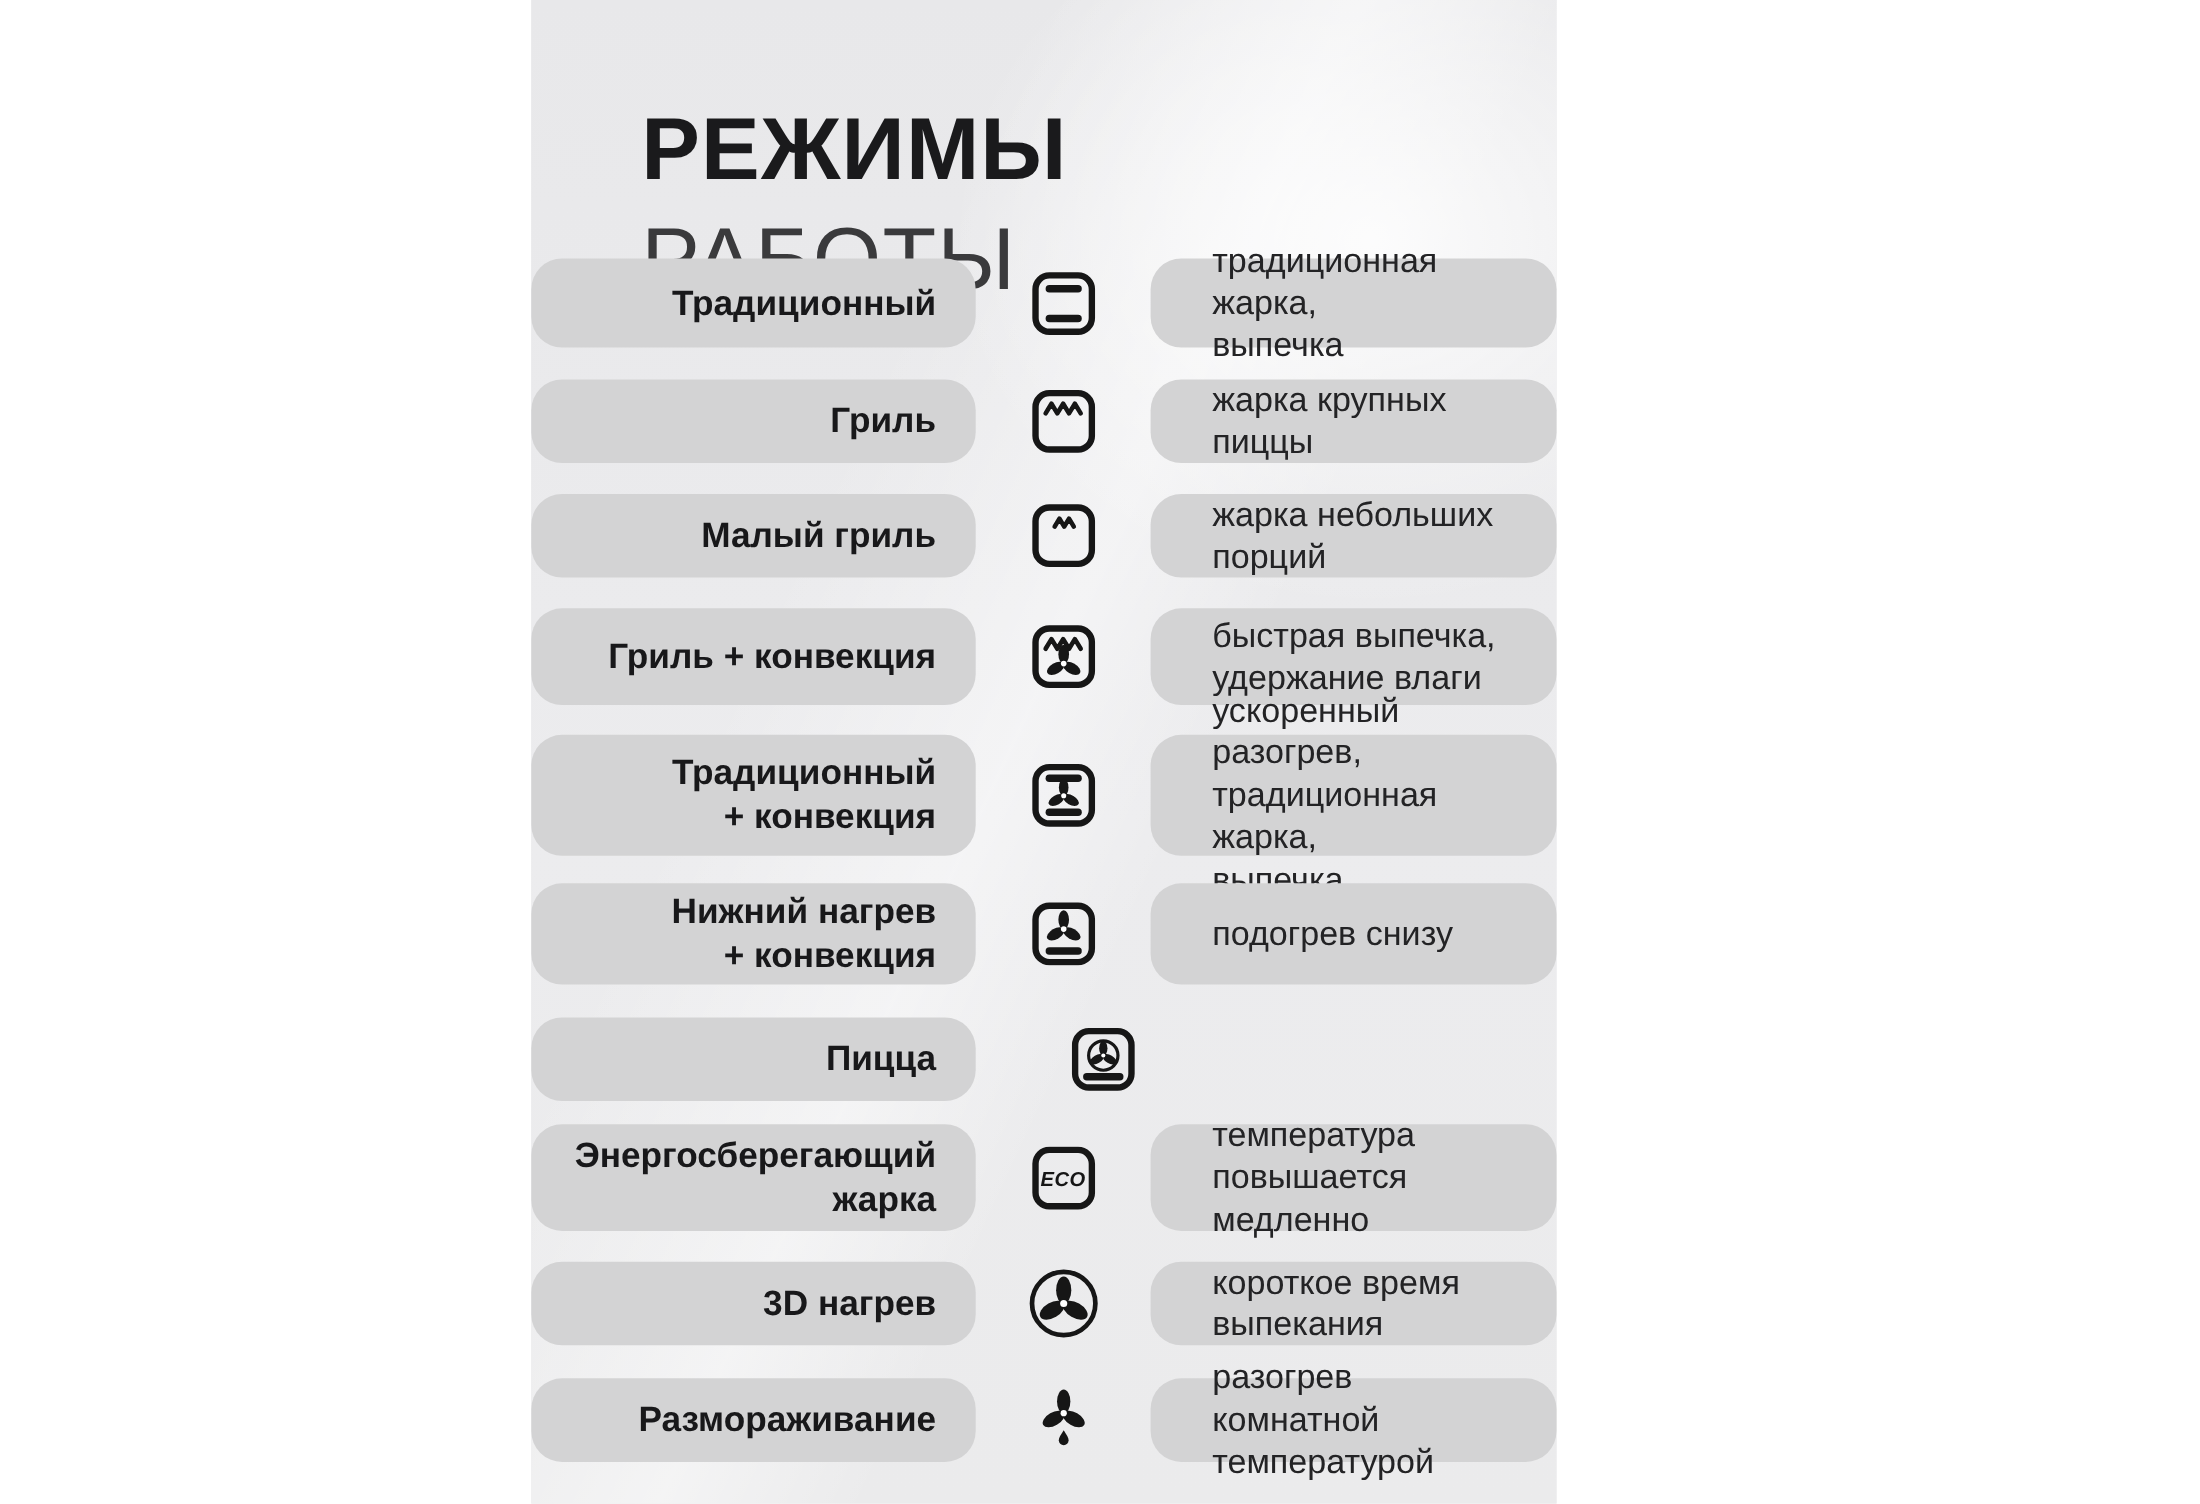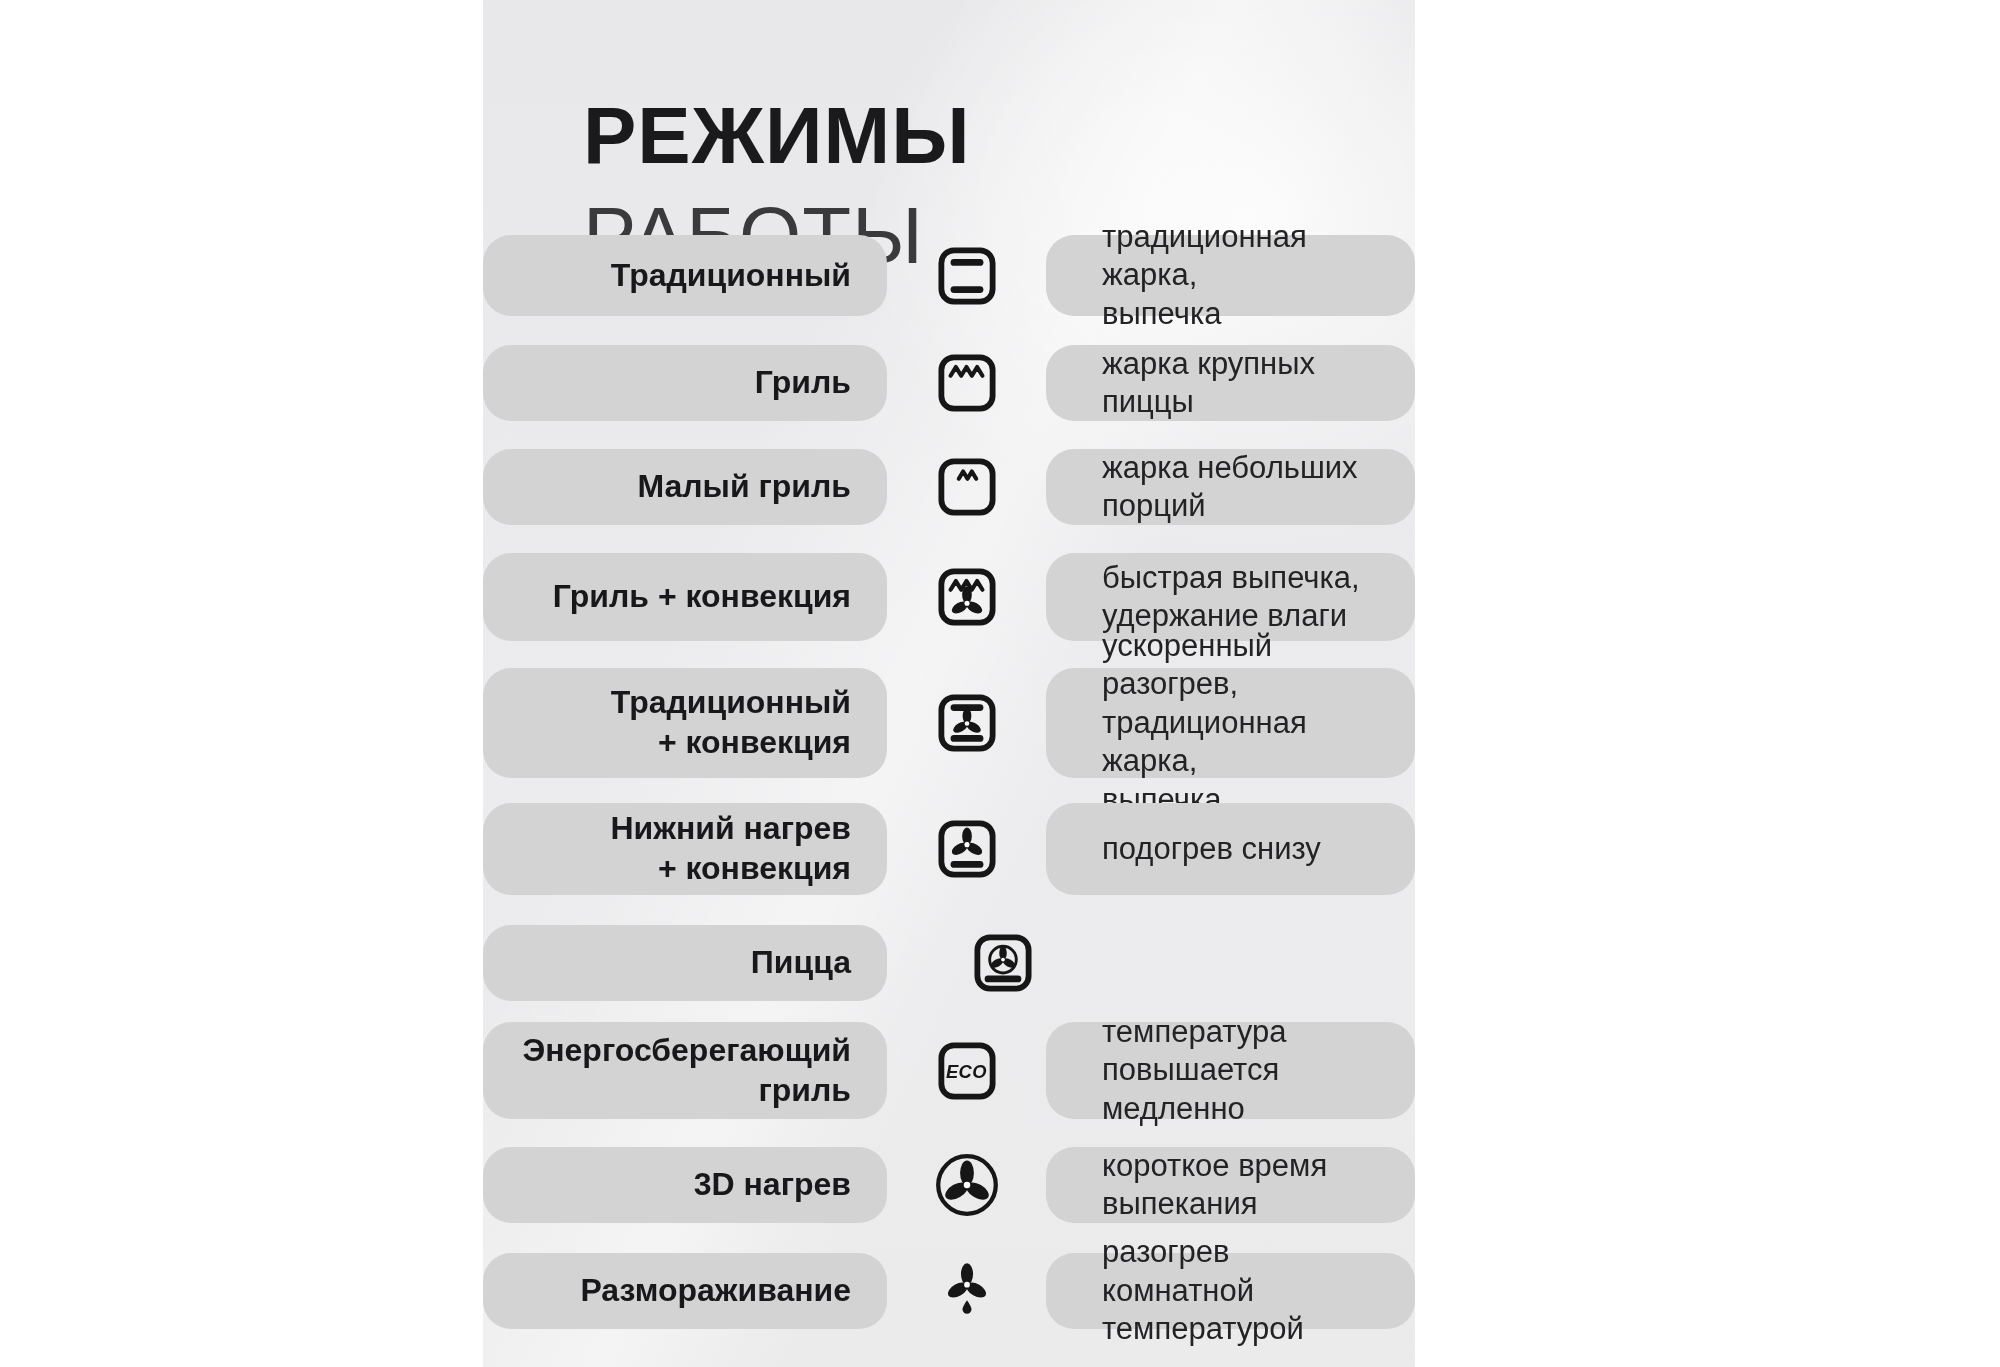--- a/index.html
+++ b/index.html
@@ -225,21 +225,21 @@
                 </g>
                 <rect x="11" y="43" width="38" height="7" rx="3.5" fill="#161616"></rect>
               </svg>
             </span>
     </div>
   </div>
 
   <div class="row">
     <div class="pill pill-label">
       <span class="label-text">Энергосберегающий
-гриль</span>
+жарка</span>
     </div>
     <div class="icon-cell">
       <span class="icon">
               <svg width="58" height="58" viewBox="0 0 60 60" xmlns="http://www.w3.org/2000/svg">
                 <rect x="3.5" y="3.5" width="53" height="53" rx="13" fill="none" stroke="#161616" stroke-width="6"></rect>
                 <text x="29.5" y="37" text-anchor="middle" font-size="19" font-weight="600" letter-spacing="0.5" fill="#161616" font-family="Liberation Sans, sans-serif">ECO</text>
               </svg>
             </span>
     </div>
     <div class="pill pill-desc">

